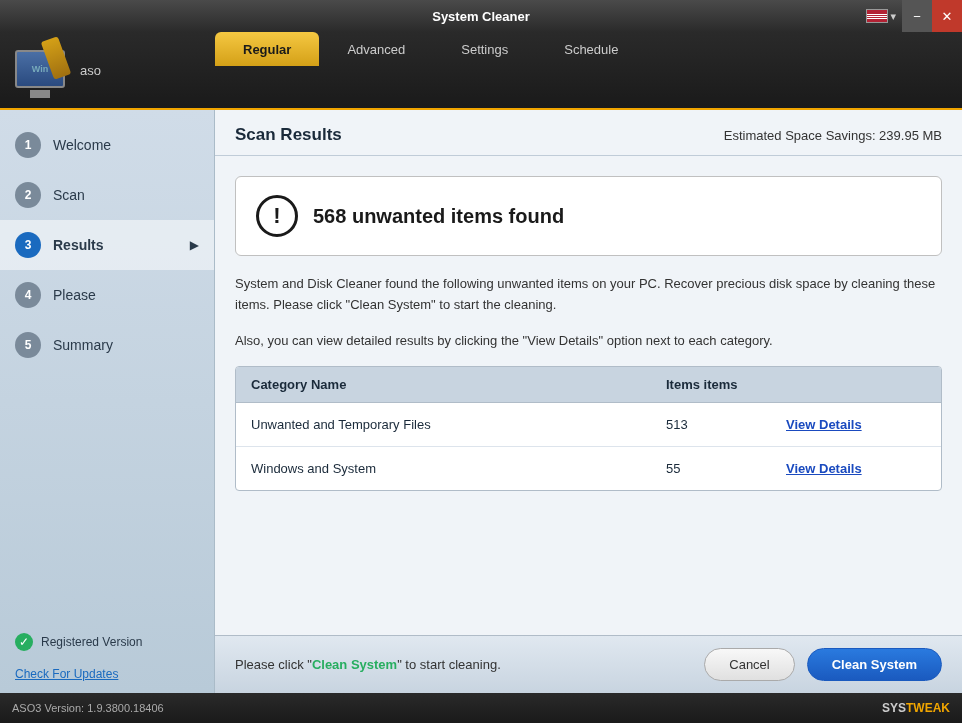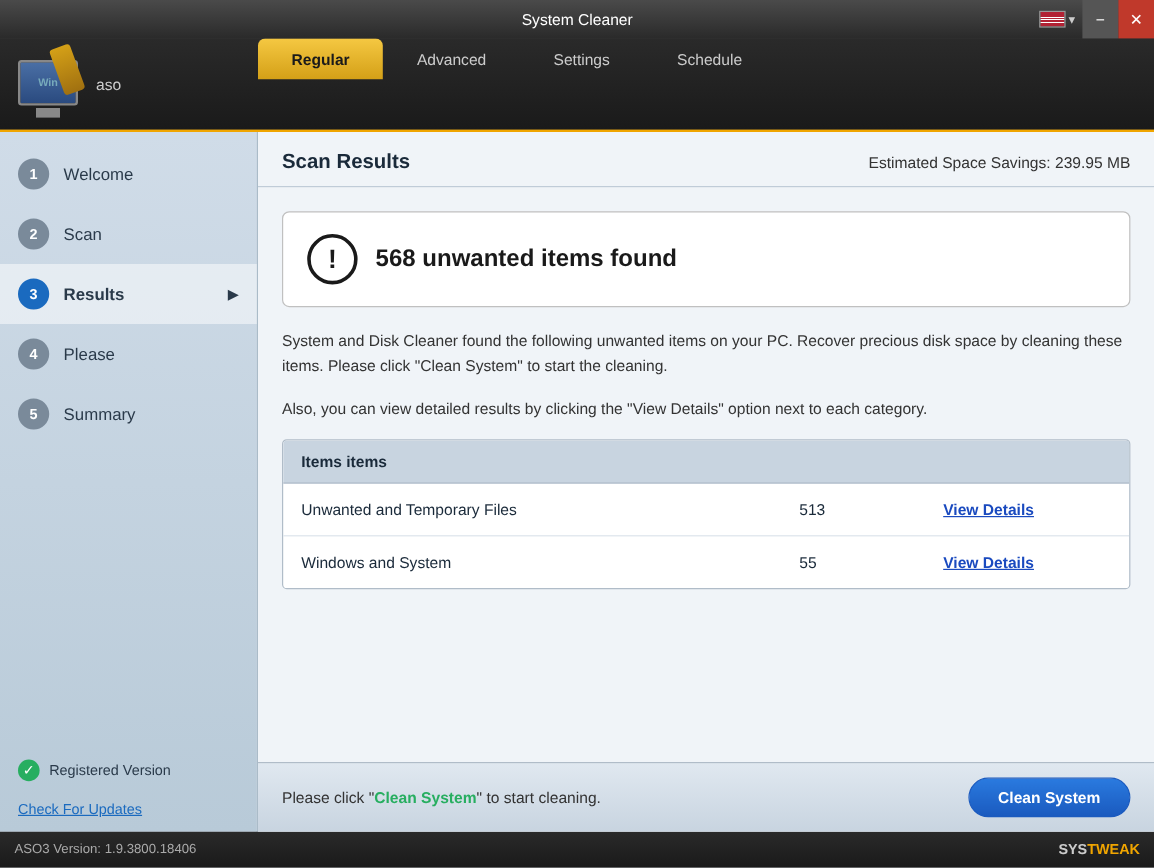--- a/index.html
+++ b/index.html
@@ -10,21 +10,21 @@
       background: linear-gradient(to bottom, #4a4a4a, #2a2a2a);
       height: 32px;
       display: flex;
       align-items: center;
       justify-content: center;
       position: relative;
     }
     .title-bar-title {
       color: #fff;
       font-size: 13px;
-      font-weight: normal;
+      font-weight: bold;
     }
     .title-bar-controls {
       position: absolute;
       right: 0;
       top: 0;
       display: flex;
       align-items: center;
       height: 32px;
     }
     .flag-btn {
@@ -454,20 +454,21 @@
       <div class="alert-box">
         <div class="alert-icon">!</div>
         <span class="alert-text">568 unwanted items found</span>
       </div>
 
       <p class="description">System and Disk Cleaner found the following unwanted items on your PC. Recover precious disk space by cleaning these items. Please click "Clean System" to start the cleaning.</p>
       <p class="description">Also, you can view detailed results by clicking the "View Details" option next to each category.</p>
 
       <div class="results-table">
         <div class="table-header">
+          <span>Category Name</span>
           <span>Items items</span>
           <span></span>
         </div>
         <div class="table-row">
           <span>Unwanted and Temporary Files</span>
           <span>513</span>
           <span class="view-details-link">View Details</span>
         </div>
         <div class="table-row">
           <span>Windows and System</span>
@@ -475,20 +476,21 @@
           <span class="view-details-link">View Details</span>
         </div>
       </div>
     </div>
 
     <div class="bottom-bar">
       <span class="bottom-hint">
         Please click "<span class="highlight">Clean System</span>" to start cleaning.
       </span>
       <div class="bottom-buttons">
+        <button class="btn-cancel">Cancel</button>
         <button class="btn-clean">Clean System</button>
       </div>
     </div>
   </div>
 </div>
 
 <div class="status-bar">
   <span class="status-version">ASO3 Version: 1.9.3800.18406</span>
   <span class="systweak-logo">
     <span class="sys">SYS</span><span class="tweak">TWEAK</span>

